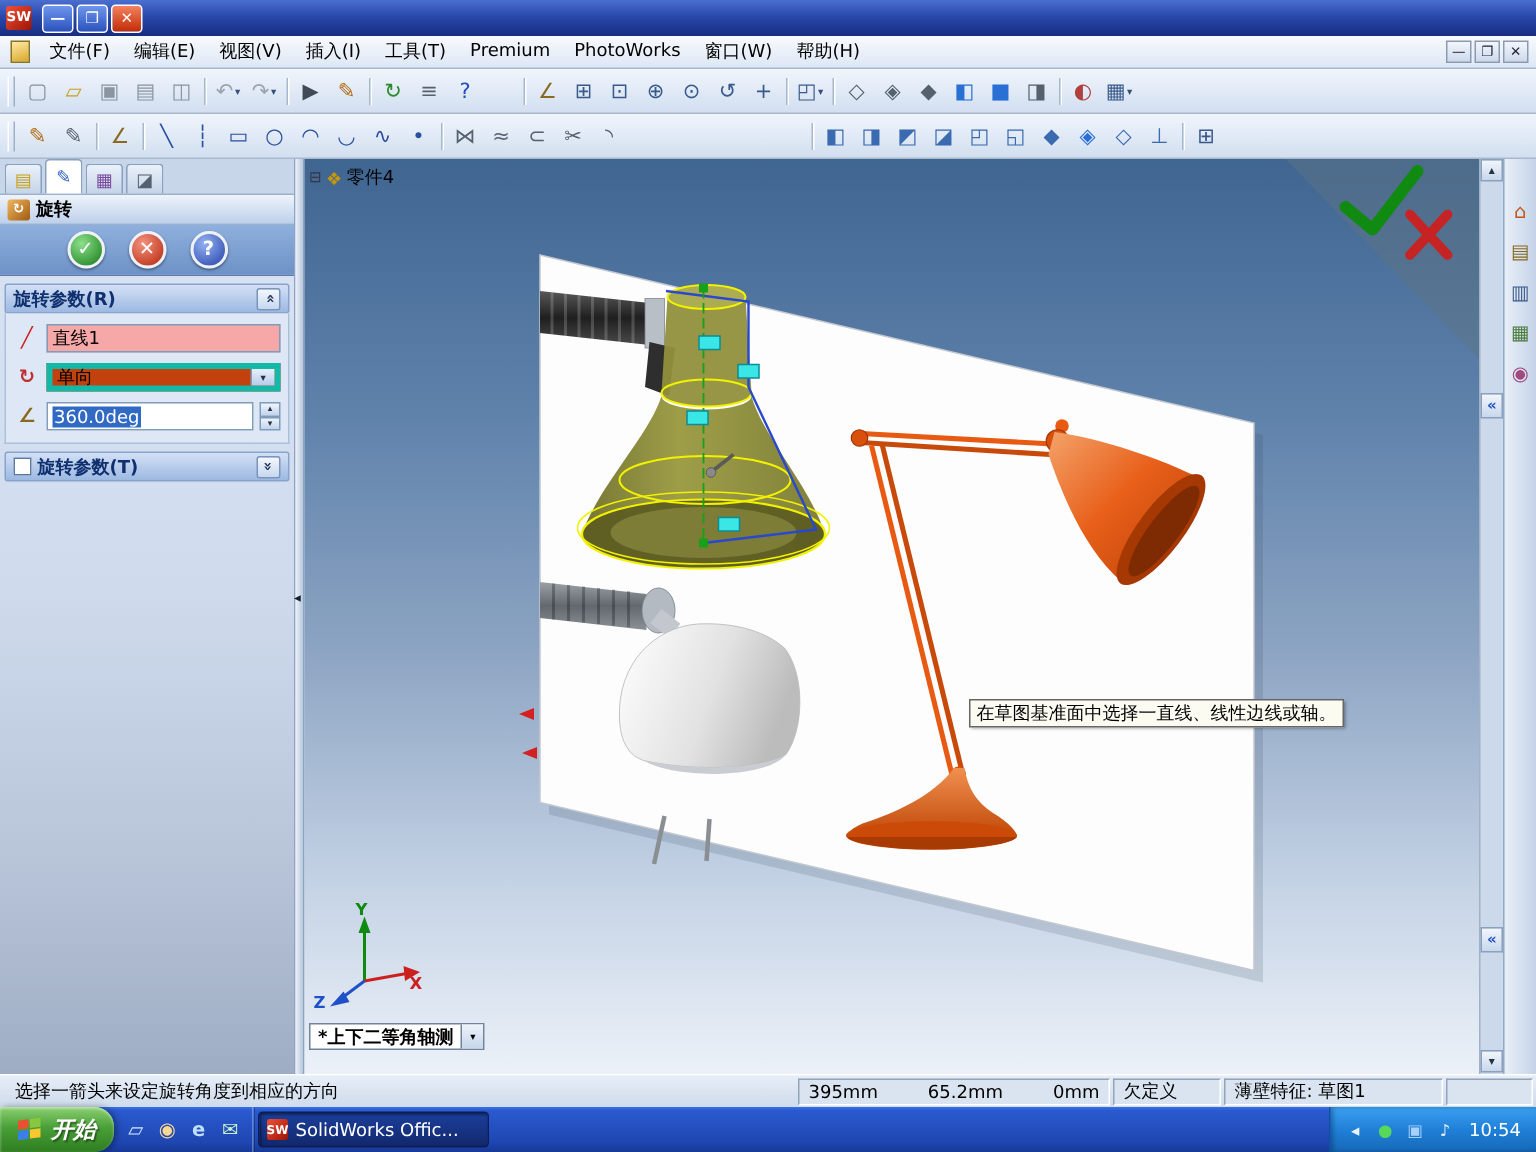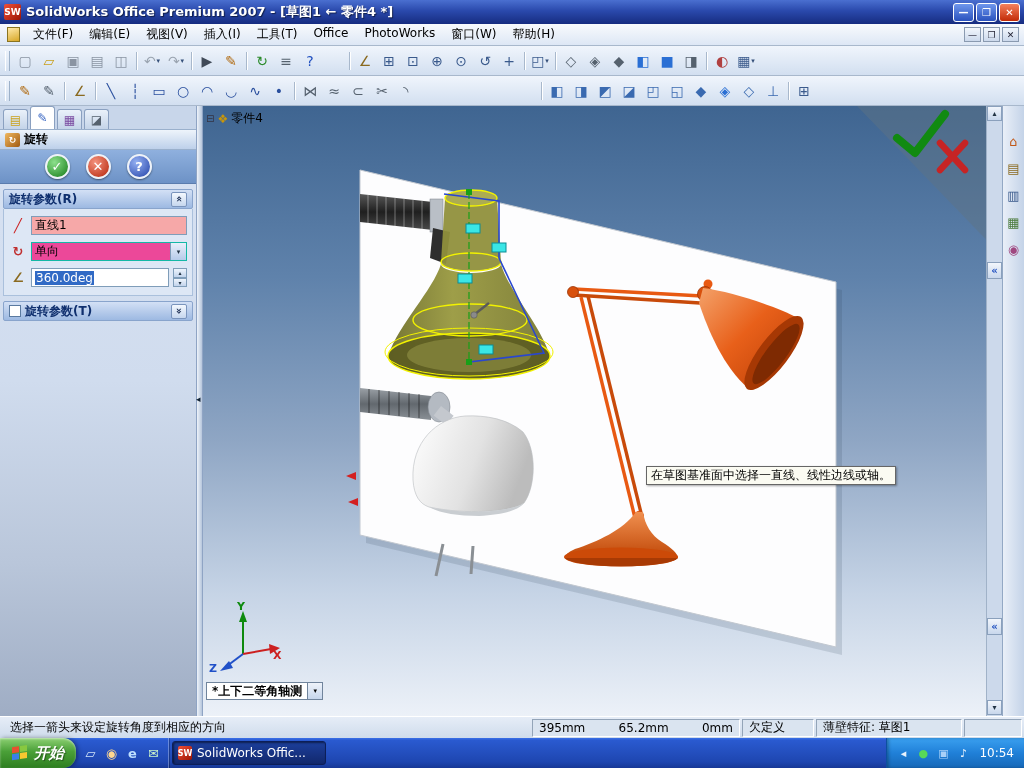--- a/index.html
+++ b/index.html
@@ -50,21 +50,21 @@
   .sec-head{height:20px;margin:5px 3px 0;display:flex;align-items:center;gap:4px;padding:0 5px;font-weight:bold;color:#0f2f6e;background:linear-gradient(180deg,#d3e0f5,#9db9e2);border:1px solid #89a4cc;border-radius:2px}
   .sec-head .chev{margin-left:auto;width:16px;height:15px;border:1px solid #7a94bc;border-radius:2px;background:linear-gradient(180deg,#f4f8fe,#c6d7ee);color:#24365a;font-size:10px;font-weight:bold;display:flex;align-items:center;justify-content:center}
   .chev .gl{display:inline-block;line-height:1}
   .chev.up .gl{transform:rotate(90deg)}
   .chev.down .gl{transform:rotate(-90deg)}
   #sec-params-body{margin:0 3px;padding:7px 5px 1px;background:#dde7f5;border:1px solid #aac0dc;border-top:none}
   .frow{display:flex;align-items:center;gap:4px;margin-bottom:7px}
   .ficon{width:18px;height:16px;display:flex;align-items:center;justify-content:center;font-size:13px;font-weight:bold;flex:none}
   .fld{flex:1;height:19px;display:flex;align-items:center;padding:0 3px;background:#fff;border:1px solid #7f9db9;overflow:hidden}
   .fld.axis-fld{background:#f6a8a8}
-  .combo{flex:1;height:19px;display:flex;background:#ec4899;border:1px solid #14b8a6}
+  .combo{flex:1;height:19px;display:flex;background:#c2410c;border:4px solid #14b8a6}
   .combo .val{flex:1;display:flex;align-items:center;padding:0 3px}
   .combo .cbtn{width:16px;border-left:1px solid #7f9db9;background:linear-gradient(180deg,#e8effa,#b6cbea);display:flex;align-items:center;justify-content:center;font-size:7px;color:#234}
   .sel-text{background:#316ac5;color:#fff;padding:0 1px}
   .spin{width:14px;height:19px;display:flex;flex-direction:column;flex:none}
   .spin .sbtn{flex:1;border:1px solid #7f9db9;background:linear-gradient(180deg,#eef4fc,#c2d4ec);display:flex;align-items:center;justify-content:center;font-size:6px;color:#234}
   .chkbox{width:12px;height:12px;background:#fff;border:1px solid #5a7aa0;flex:none}
   #splitter{position:absolute;left:197px;top:106px;width:6px;height:610px;background:linear-gradient(90deg,#eef3fa,#b6c6dc);border-right:1px solid #8fa4c4}
   #splitter .arr{position:absolute;left:-1px;top:288px;font-size:9px;color:#123}
 
   
@@ -114,35 +114,34 @@
   #tray{display:flex;align-items:center;gap:6px;padding:0 10px 0 8px;color:#fff;background:linear-gradient(180deg,#3aa0f0 0%,#2080d8 50%,#1668b8 100%);border-left:1px solid #0c50a0;box-shadow:inset 2px 0 3px rgba(0,0,0,.25)}
   .tray-btn{width:16px;height:16px;display:flex;align-items:center;justify-content:center}
   .tray-btn .g{font-size:11px}
   #clock{font-size:12px;margin-left:2px}
 </style>
 </head>
 <body>
 
 <div id="titlebar">
   <div id="app-icon">SW</div>
-  <div id="title-text">SolidWorks Office Premium 2007 - [草图1 ← 零件4 *]</div>
   <div class="win-btn">—</div>
   <div class="win-btn">❐</div>
   <div class="win-btn close">✕</div>
 </div>
 
 <div id="menubar">
   <div id="menu-doc-icon"></div>
   <div id="menu-items">
       <div class="menu-item">文件(F)</div>
       <div class="menu-item">编辑(E)</div>
       <div class="menu-item">视图(V)</div>
       <div class="menu-item">插入(I)</div>
       <div class="menu-item">工具(T)</div>
-      <div class="menu-item">Office</div>
+      <div class="menu-item">Premium</div>
       <div class="menu-item">PhotoWorks</div>
       <div class="menu-item">窗口(W)</div>
       <div class="menu-item">帮助(H)</div>
     </div>
   <div id="mdi-buttons">
     <div class="mdi-btn">—</div>
     <div class="mdi-btn">❐</div>
     <div class="mdi-btn">✕</div>
   </div>
 </div>

